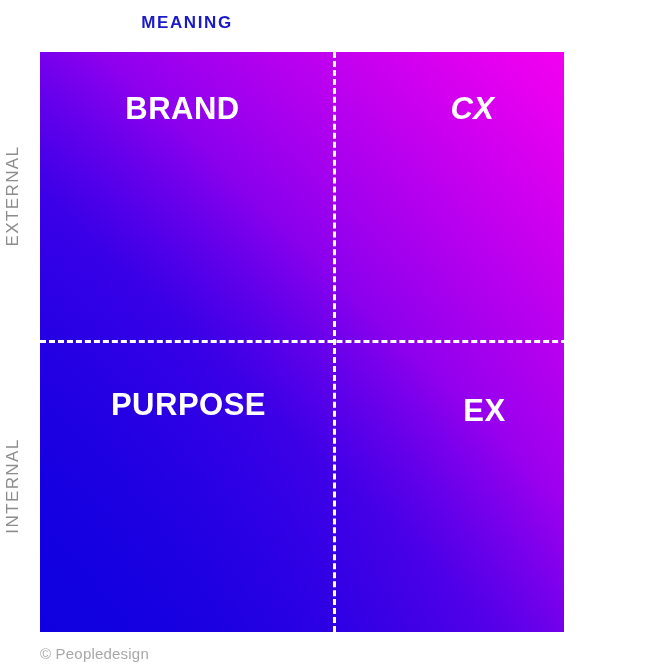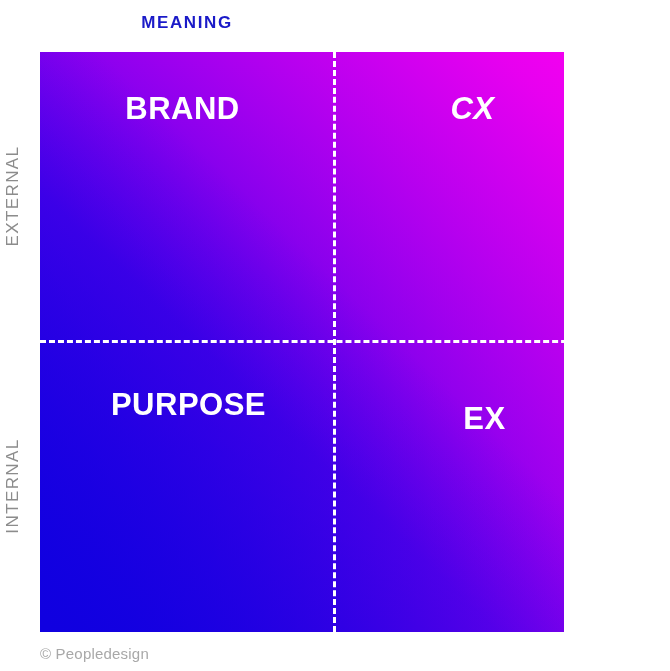--- a/index.html
+++ b/index.html
@@ -115,21 +115,21 @@
     position: absolute;
     width: 293px;
     height: 288px;
     display: flex;
     align-items: center;
     justify-content: center;
   }
   #quadrant-brand   { left: 0px;   top: 0px; }
   #quadrant-cx      { left: 284px; top: 0px; font-style: italic; }
   #quadrant-purpose { left: 0px;   top: 291px; margin-left: 6px; }
-  #quadrant-ex      { left: 296px; top: 305px; }
+  #quadrant-ex      { left: 296px; top: 297px; }
 
   .quadrant-label {
     font-size: 31px;
     font-weight: bold;
     color: #ffffff;
     letter-spacing: 0.5px;
     white-space: nowrap;
     line-height: 1;
     user-select: none;
   }

